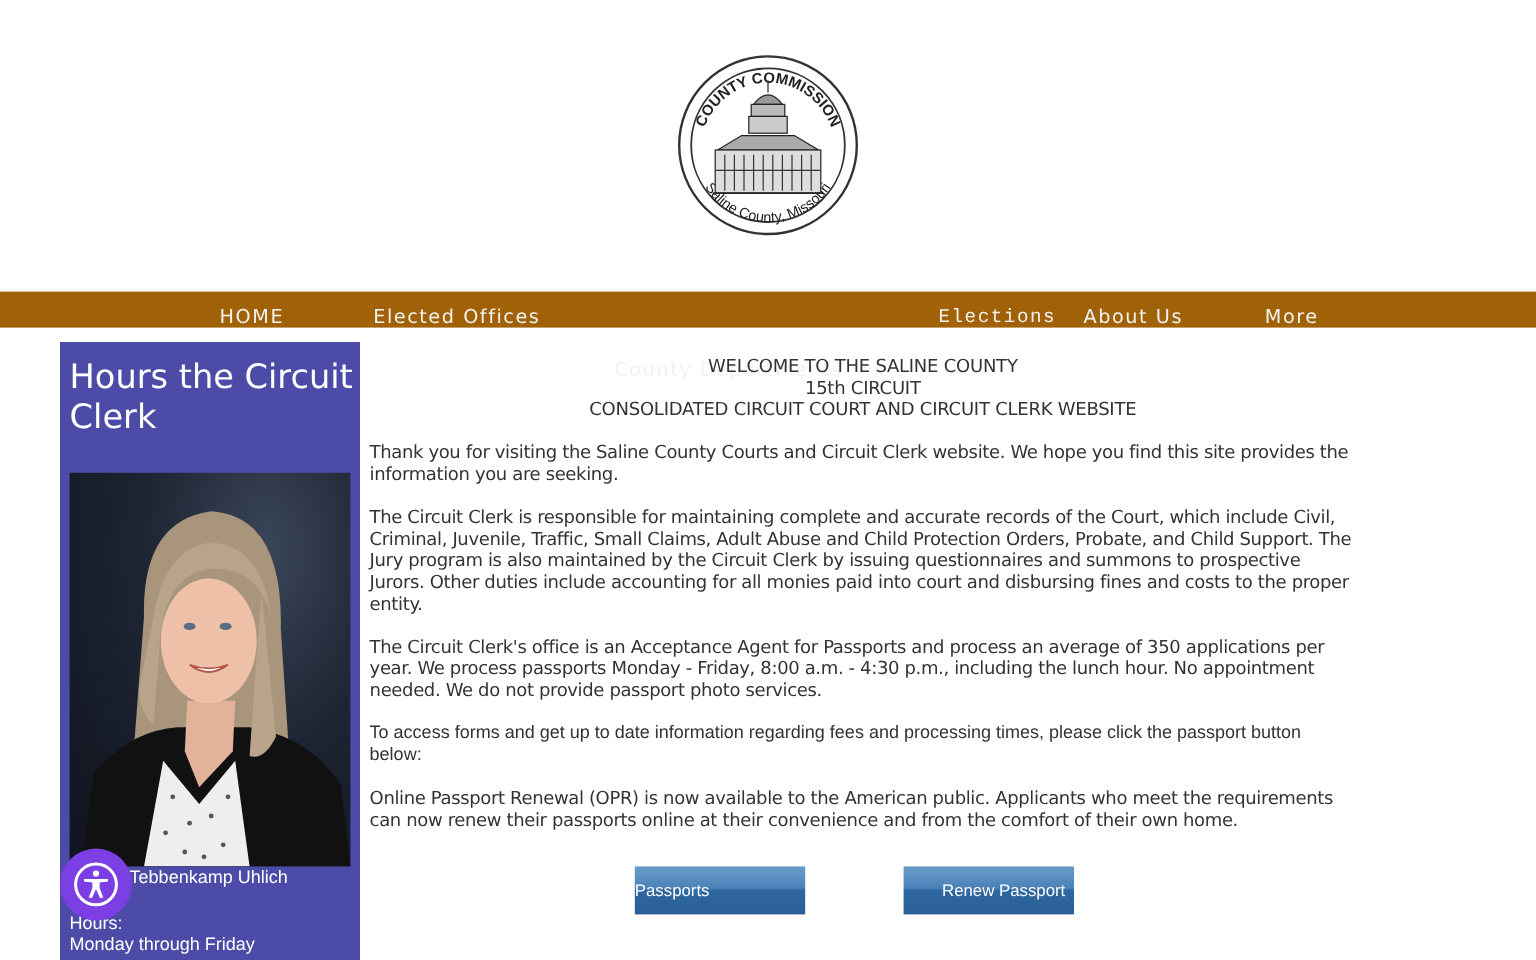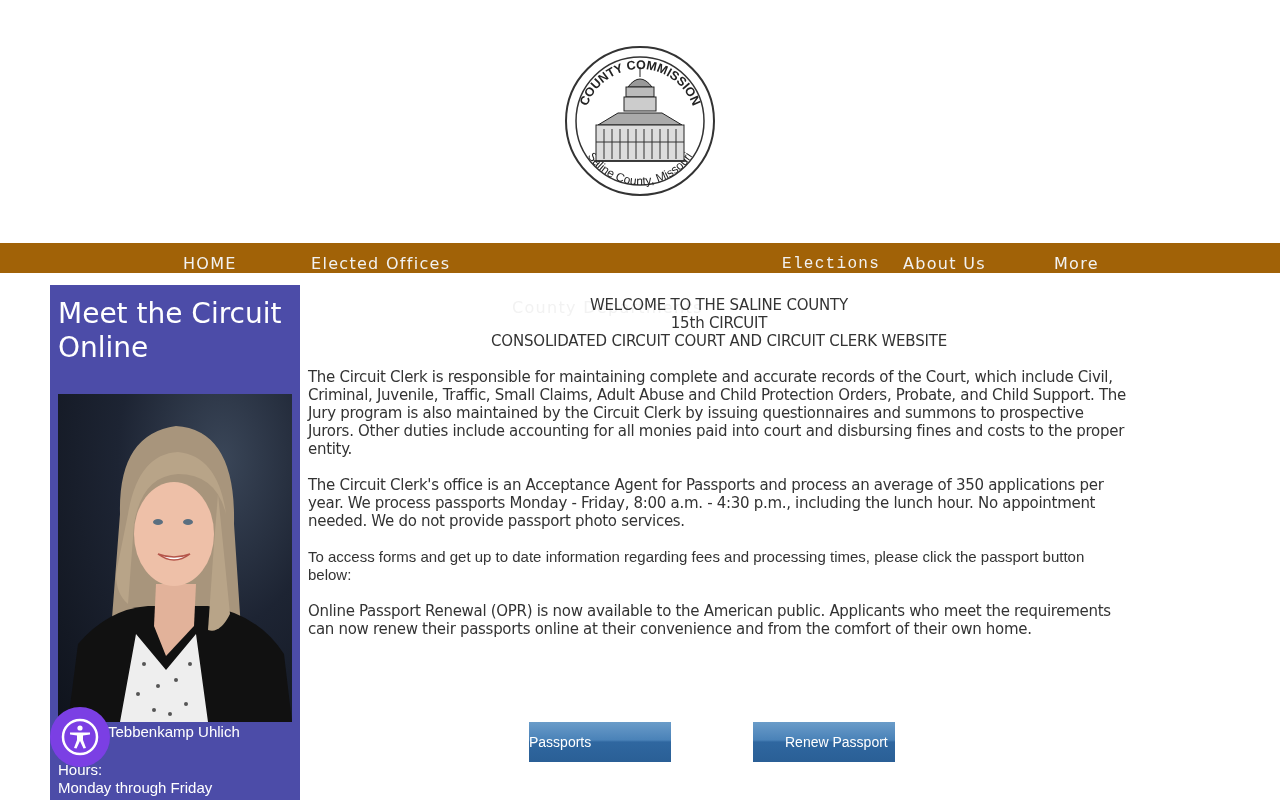--- a/index.html
+++ b/index.html
@@ -82,21 +82,21 @@
 <div class="nav">
   <div class="nav-item" style="left:183px;">HOME</div>
   <div class="nav-item" style="left:311px;">Elected Offices</div>
   <div class="nav-item" style="left:512px;margin-top:44px;">County Departments</div>
   <div class="nav-item" style="left:782px;font-family:Liberation Mono, monospace;">Elections</div>
   <div class="nav-item" style="left:903px;">About Us</div>
   <div class="nav-item" style="left:1054px;">More</div>
 </div>
 
 <div class="sidebar">
-  <h2 class="sidebar-title">Meet the Circuit Online</h2>
+  <h2 class="sidebar-title">Hours the Circuit Clerk</h2>
   <div class="photo">
     <svg width="234" height="328" viewBox="0 0 234 328">
 
       <path d="M62 120 Q60 40 118 32 Q178 36 176 130 L184 250 Q150 270 120 262 Q80 270 52 250 Z" fill="#a8957c"></path>
 
       <path d="M10 328 L20 250 Q50 215 90 212 L150 212 Q200 220 226 260 L234 328 Z" fill="#111"></path>
 
       <path d="M62 328 L78 240 L108 276 L138 240 L150 328 Z" fill="#eeeeee"></path>
       <g fill="#555">
         <circle cx="86" cy="270" r="2"></circle>
@@ -134,20 +134,21 @@
     <path d="M9 14.5 L29 14.5 L29 16.5 L22 17.5 L22 22 L25 30 L22.5 30.5 L19 23 L15.5 30.5 L13 30 L16 22 L16 17.5 L9 16.5 Z" fill="#fff"></path>
   </svg>
 </div>
 
 <div class="main">
   <div class="welcome">
     <div>WELCOME TO THE SALINE COUNTY</div>
     <div>15th CIRCUIT</div>
     <div>CONSOLIDATED CIRCUIT COURT AND CIRCUIT CLERK WEBSITE</div>
   </div>
+  <p class="para">Thank you for visiting the Saline County Courts and Circuit Clerk website. We hope you find this site provides the information you are seeking.</p>
   <p class="para">The Circuit Clerk is responsible for maintaining complete and accurate records of the Court, which include Civil, Criminal, Juvenile, Traffic, Small Claims, Adult Abuse and Child Protection Orders, Probate, and Child Support. The Jury program is also maintained by the Circuit Clerk by issuing questionnaires and summons to prospective Jurors. Other duties include accounting for all monies paid into court and disbursing fines and costs to the proper entity.</p>
   <p class="para">The Circuit Clerk's office is an Acceptance Agent for Passports and process an average of 350 applications per year. We process passports Monday - Friday, 8:00 a.m. - 4:30 p.m., including the lunch hour. No appointment needed. We do not provide passport photo services.</p>
   <p class="para condensed">To access forms and get up to date information regarding fees and processing times, please click the passport button below:</p>
   <p class="para">Online Passport Renewal (OPR) is now available to the American public. Applicants who meet the requirements can now renew their passports online at their convenience and from the comfort of their own home.</p>
 </div>
 
 <div class="btn" style="left:529px;">Passports</div>
 <div class="btn" style="left:753px;padding-left:32px;">Renew Passport</div>
 
 </body></html>

